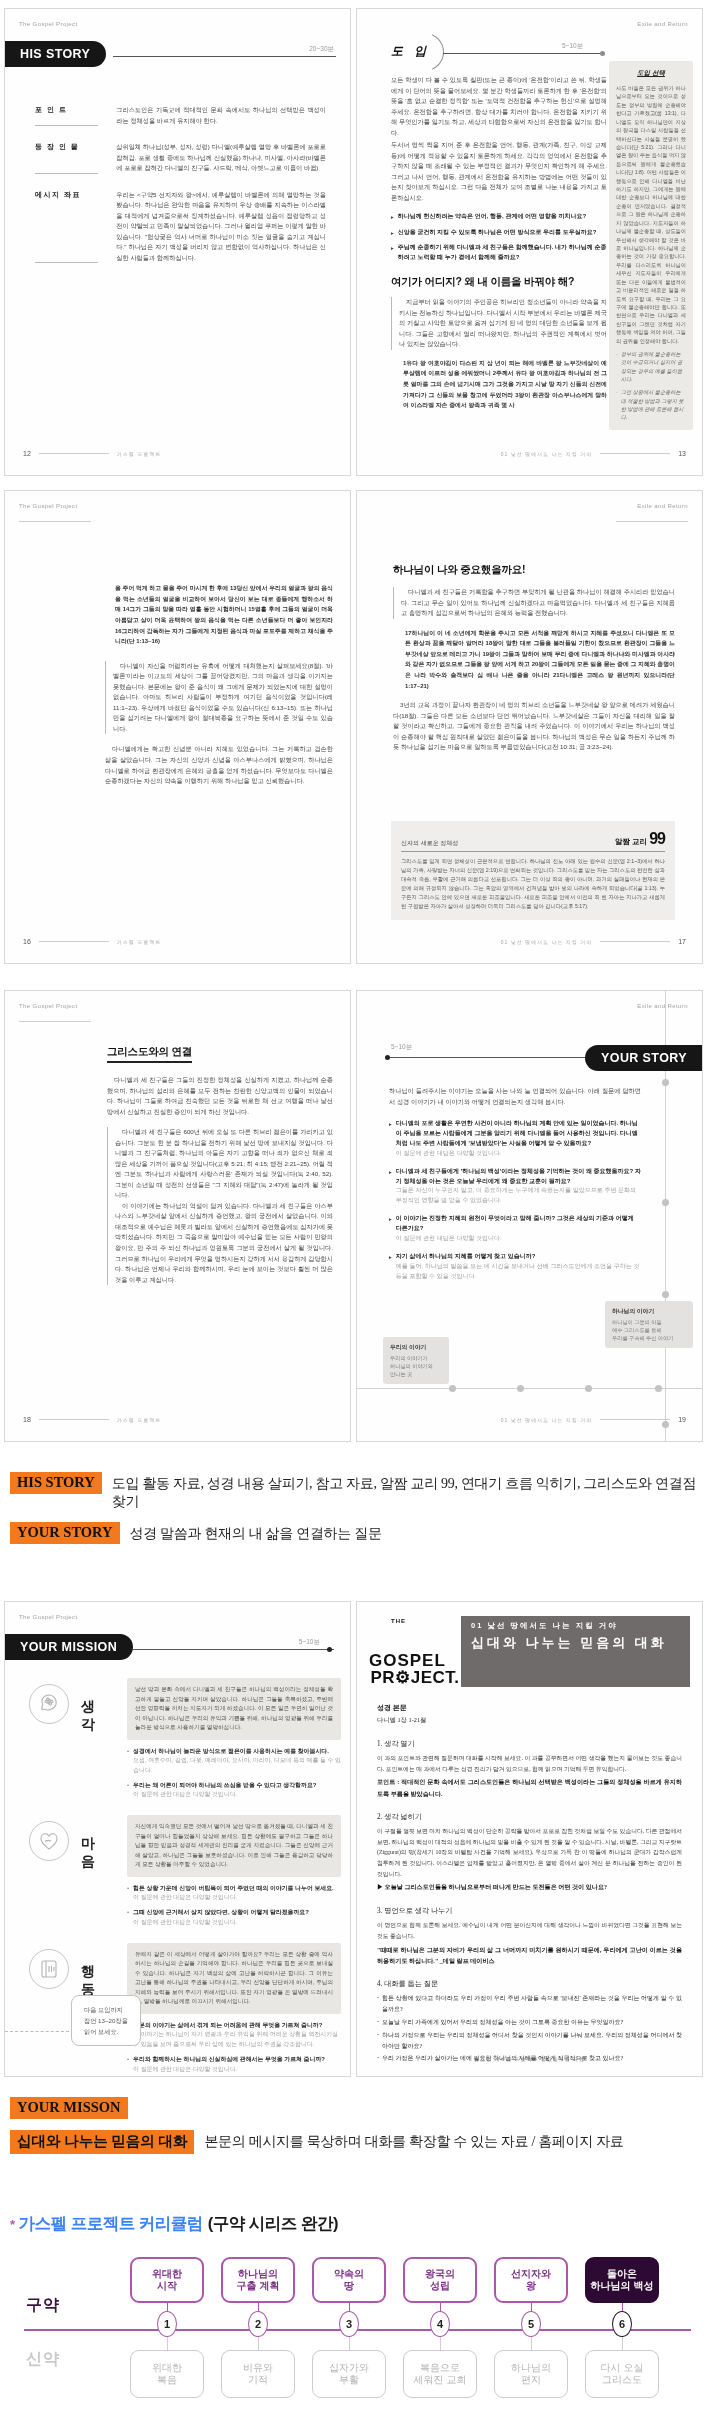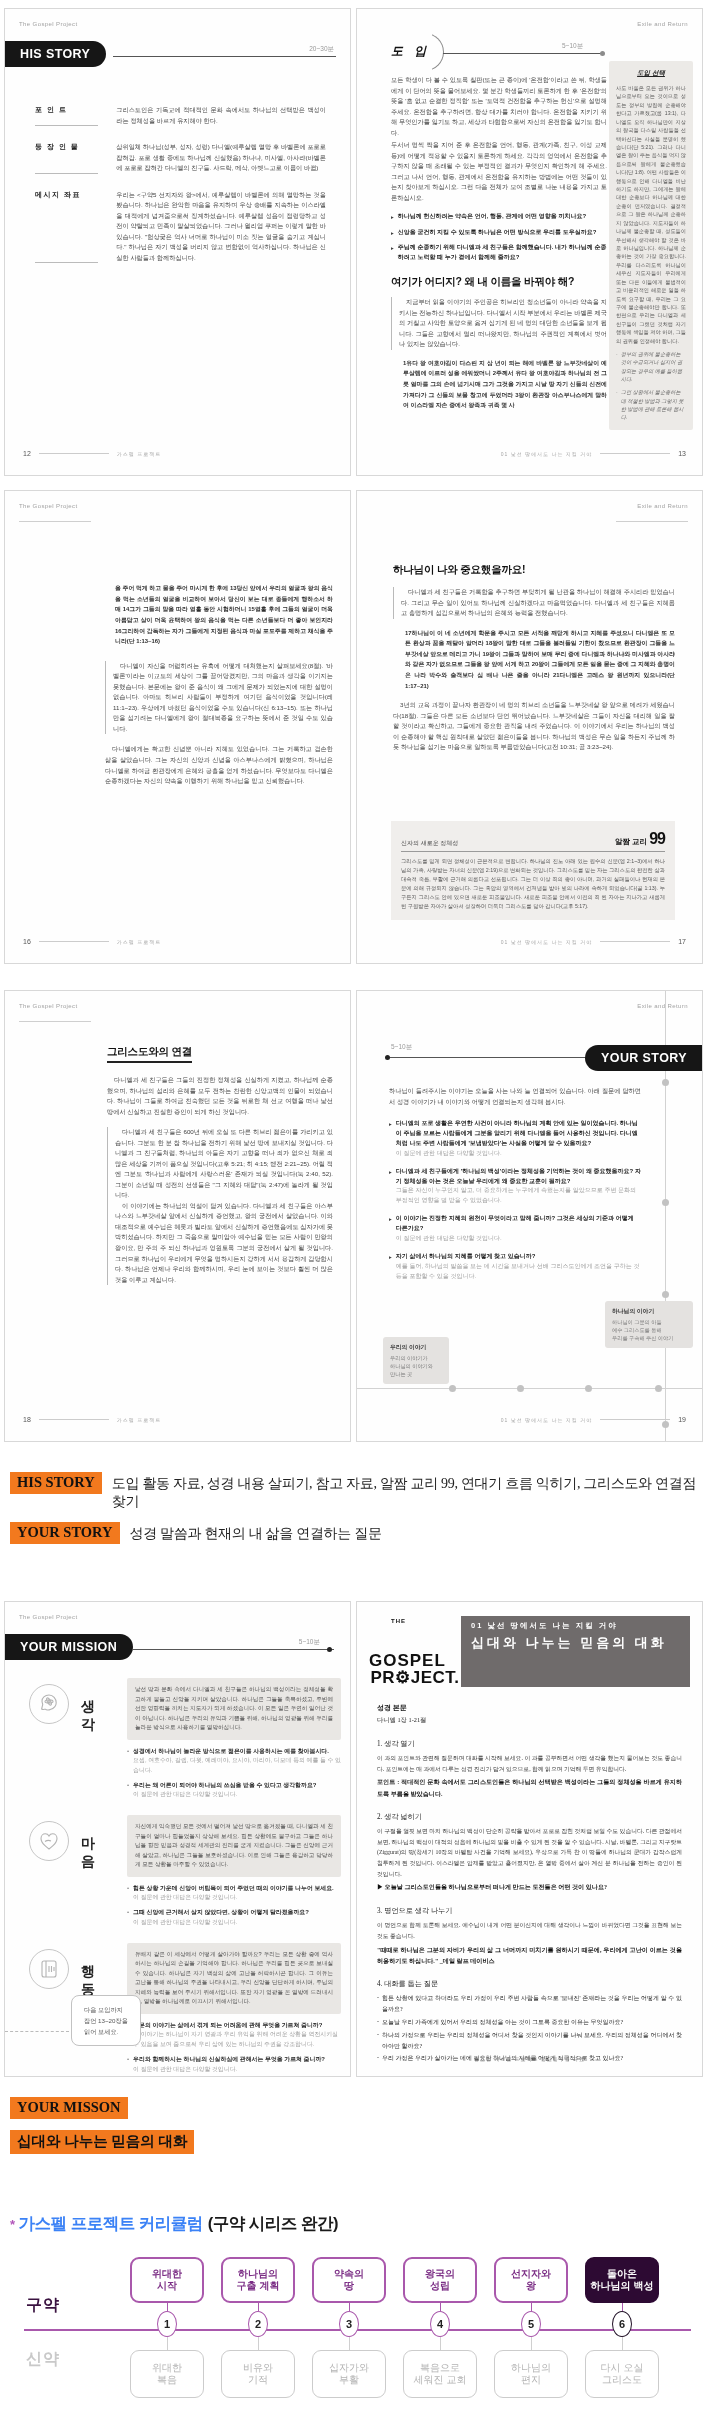--- a/index.html
+++ b/index.html
@@ -472,20 +472,21 @@
   </div>
 
   <div class="gap20"></div>
 
   <div class="sumwrap">
     <div class="sumrow">
       <span class="hl">YOUR MISSON</span>
     </div>
     <div class="sumrow">
       <span class="hl">십대와 나누는 믿음의 대화</span>
+      <span class="sumtext">본문의 메시지를 묵상하며 대화를 확장할 수 있는 자료 / 홈페이지 자료</span>
     </div>
   </div>
 
   <div class="gap48"></div>
 
   <div class="curtitle">
     <span class="star">*</span><span class="pt">가스펠 프로젝트 커리큘럼</span><span class="bt2">(구약 시리즈 완간)</span>
   </div>
 
   <div class="diagram">

